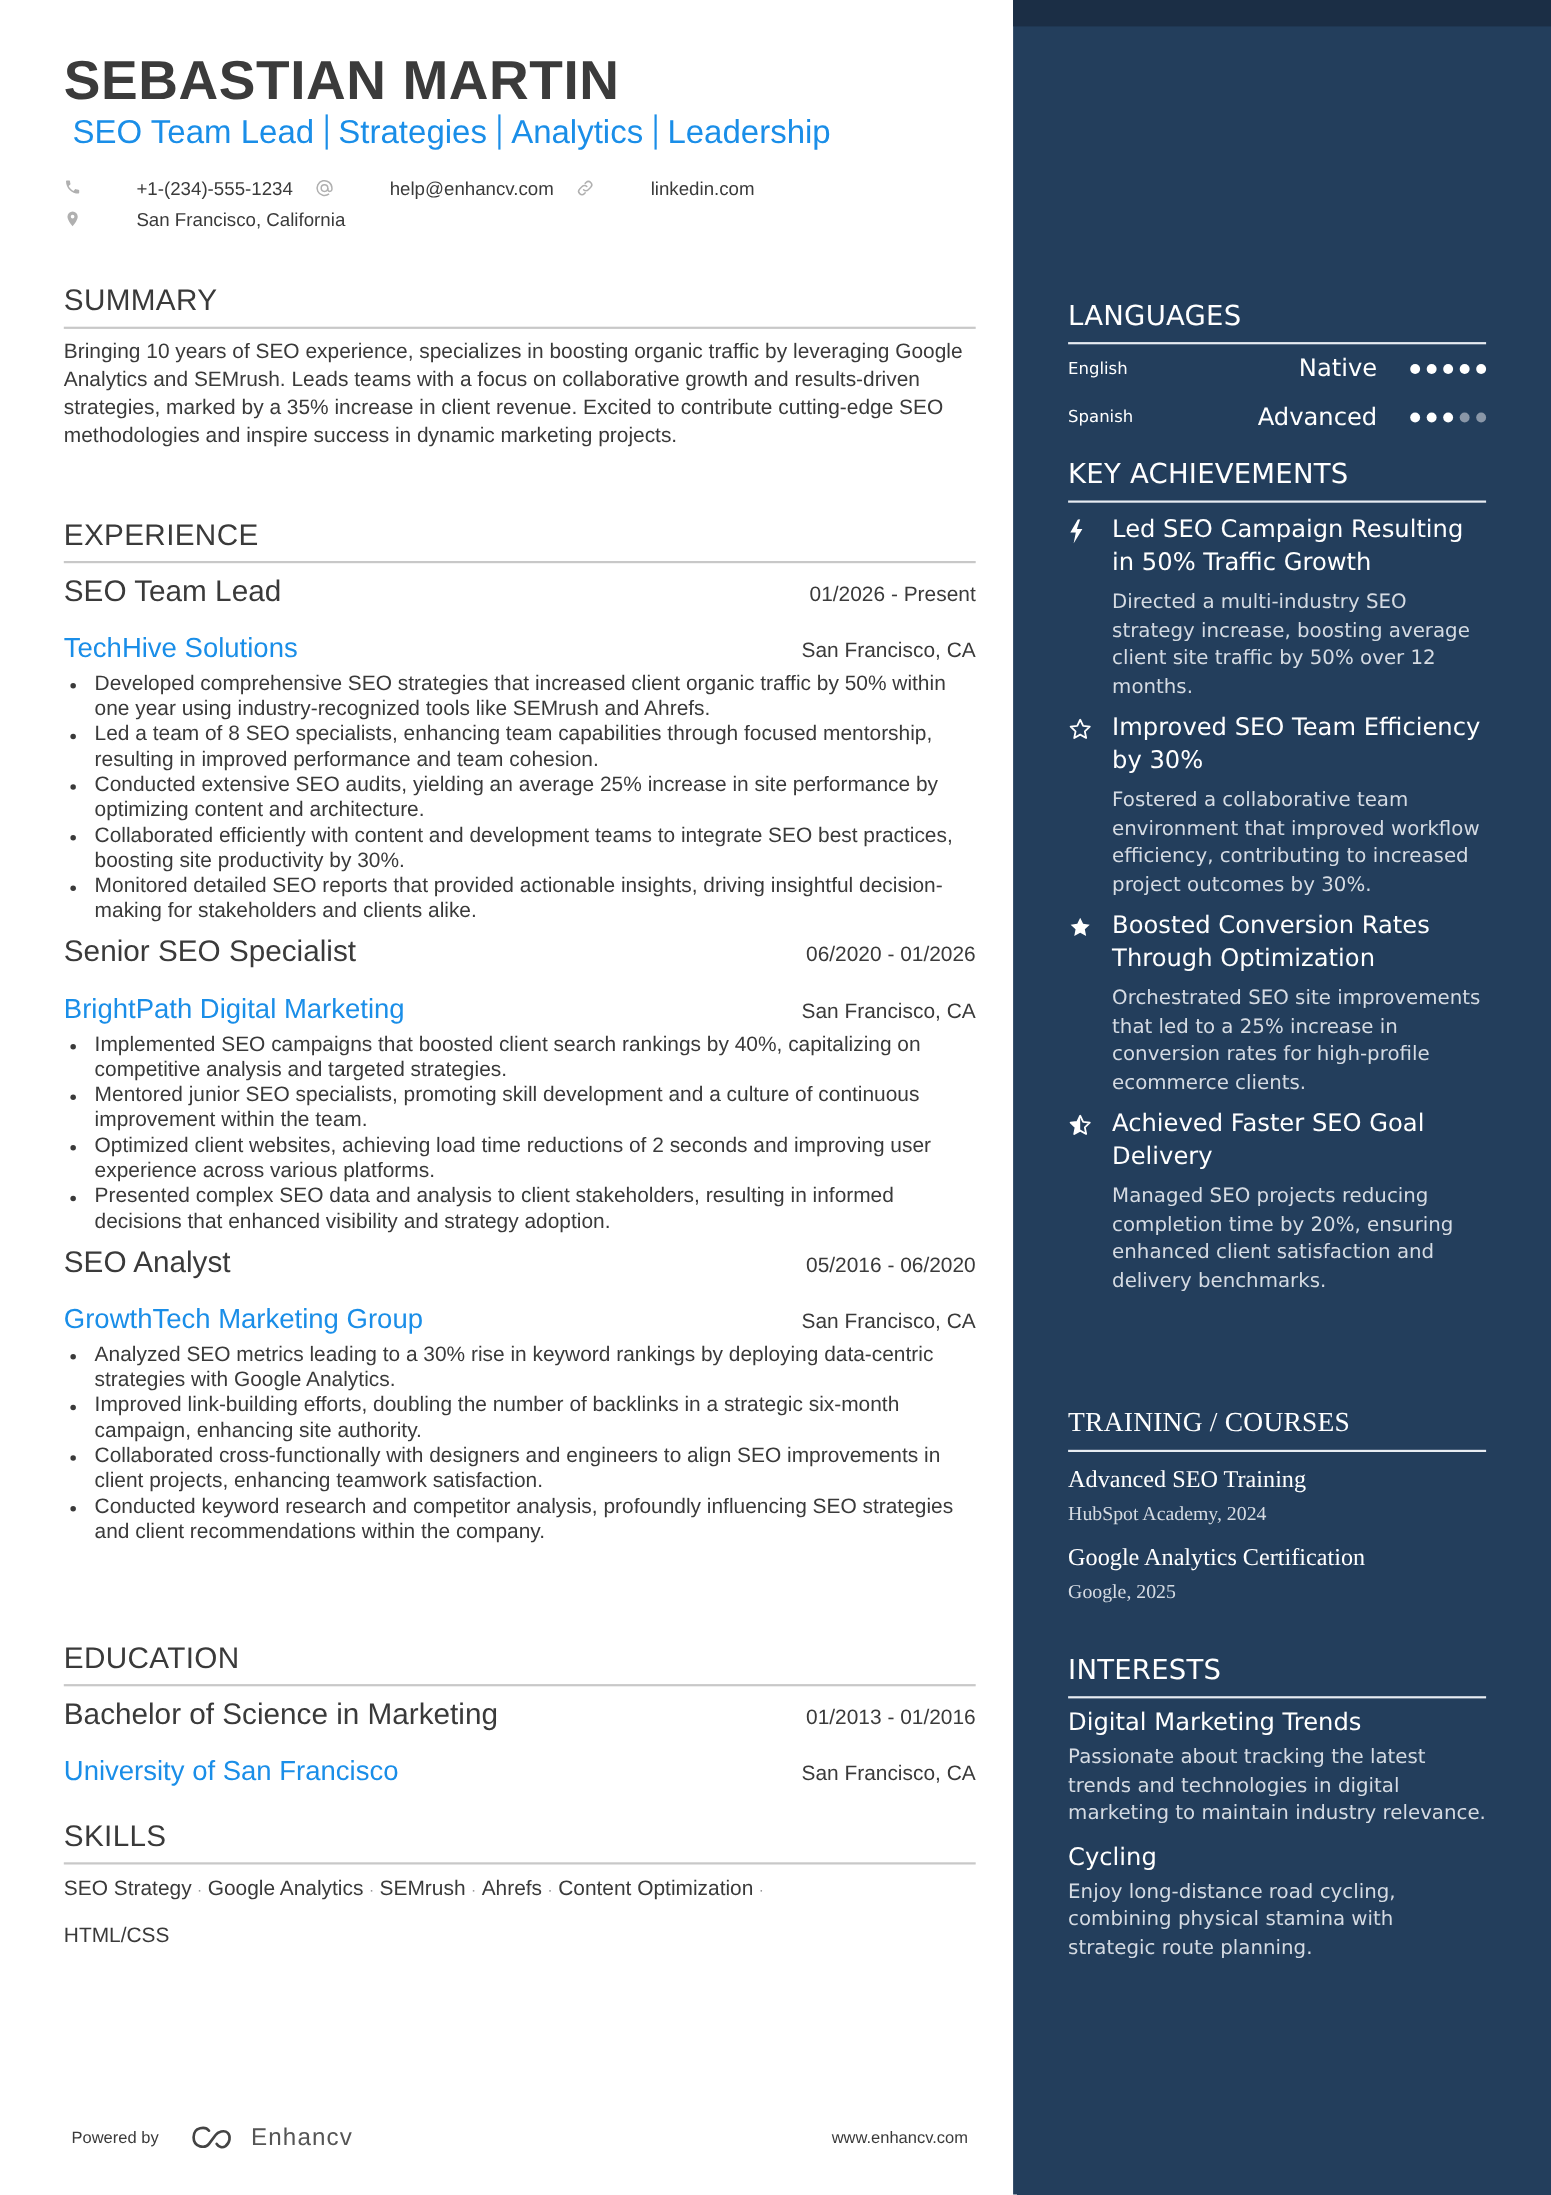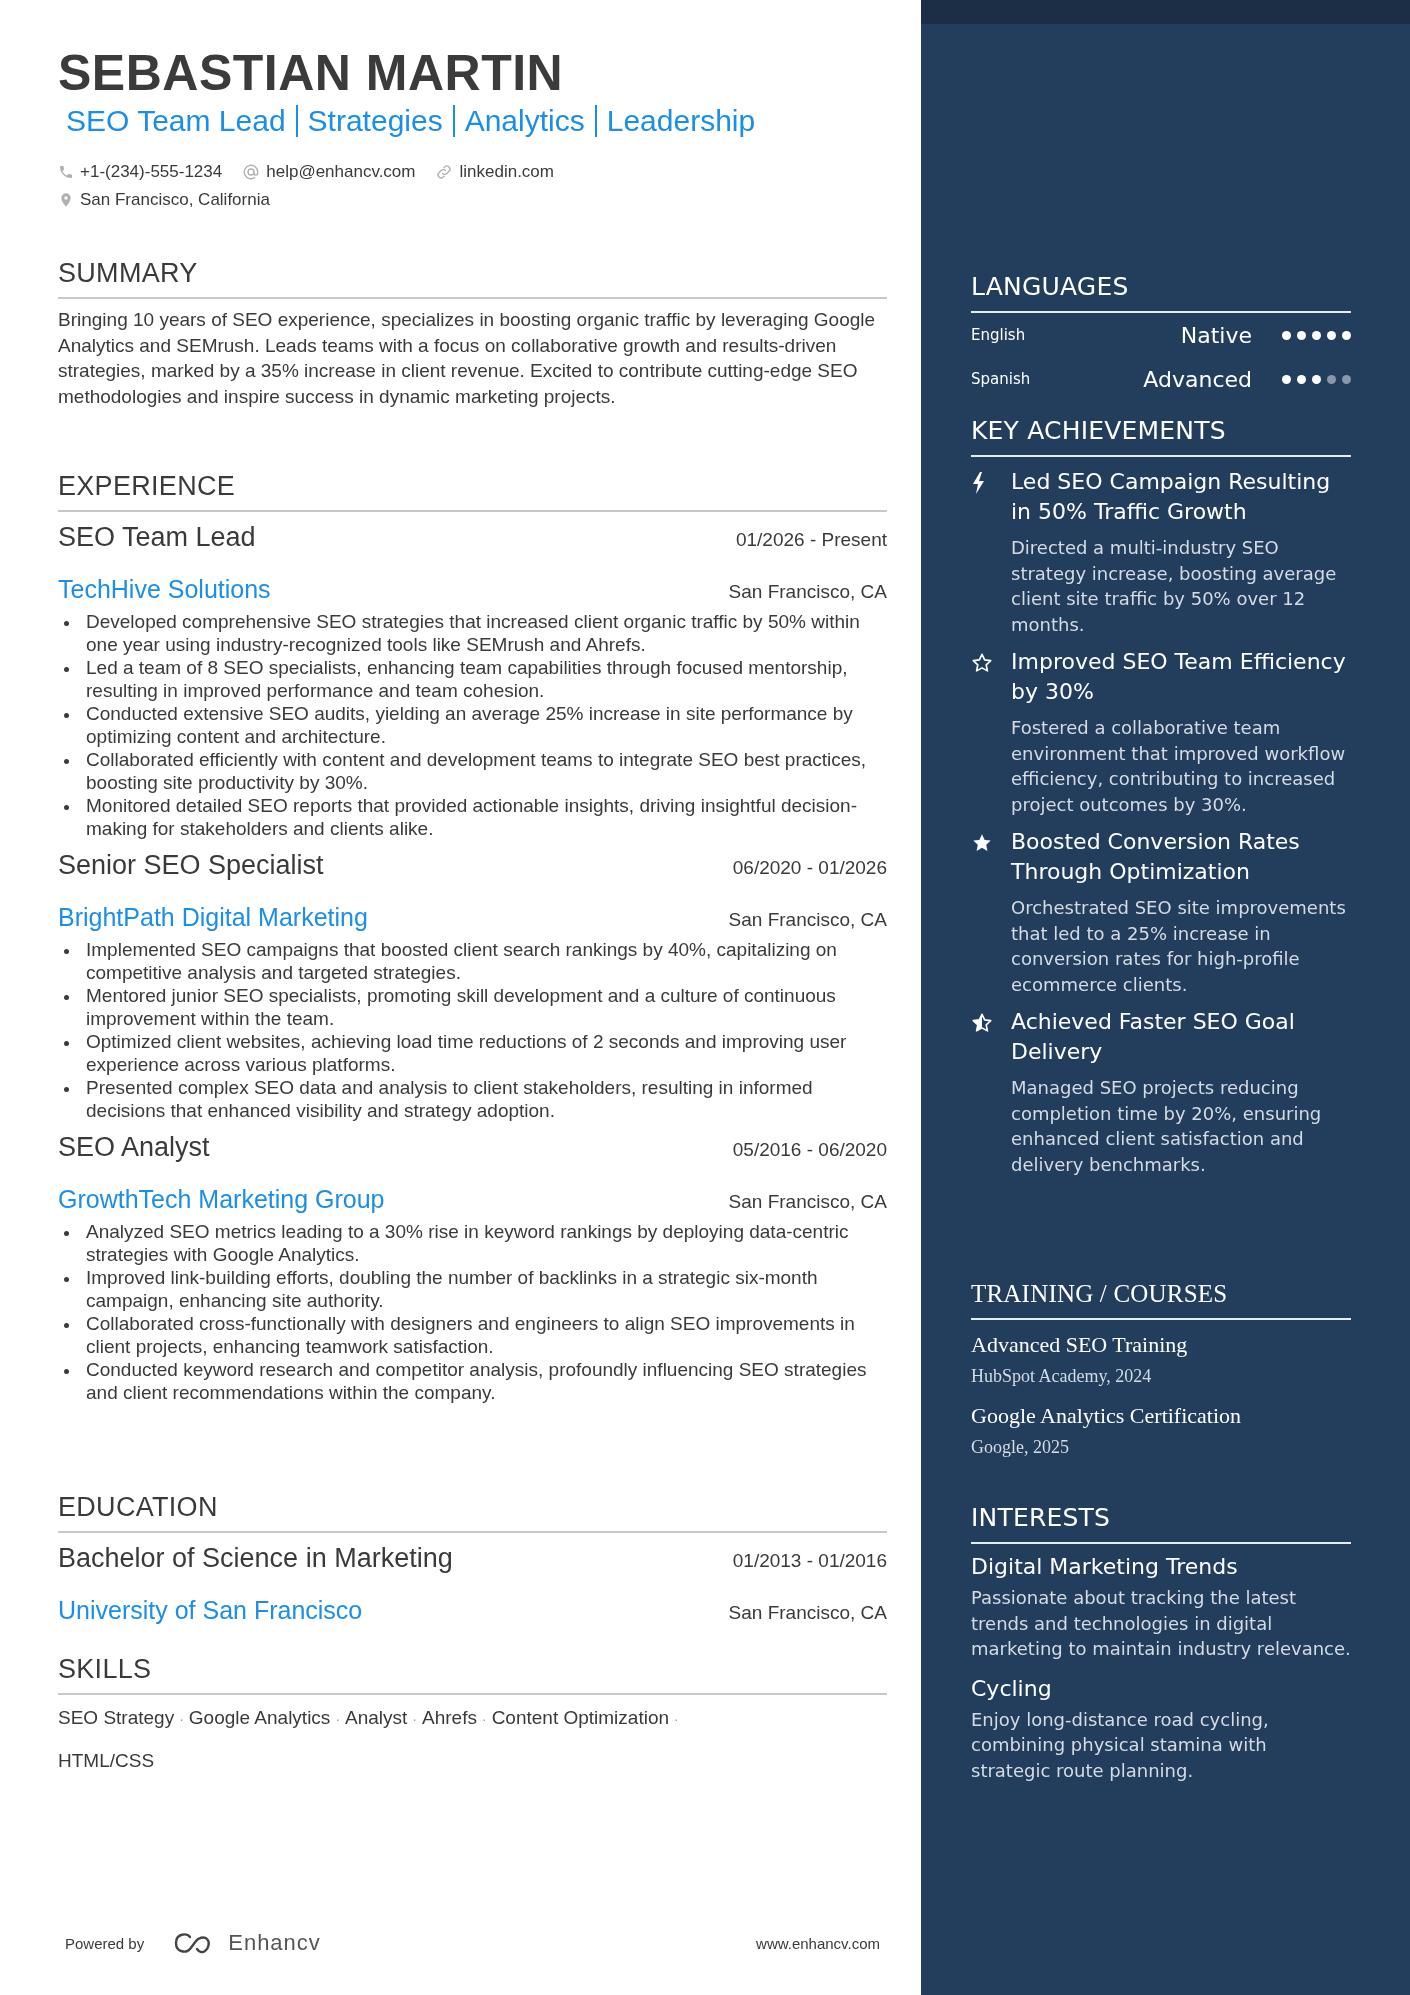--- a/index.html
+++ b/index.html
@@ -9,21 +9,21 @@
   .main { position: absolute; left: 0; top: 0; width: 921px; height: 1995px; background: #fff; }
   .side { position: absolute; left: 921px; top: 0; width: 489px; height: 1995px; background: #233e5c; }
   .side-topband { position: absolute; left: 0; top: 0; width: 489px; height: 24px; background: #1b2e45; }
 
   .name { position: absolute; left: 58px; top: 44px; font-size: 50px; font-weight: bold; color: #3b3b3b; letter-spacing: 0.5px; font-family: "Liberation Sans", sans-serif; }
   .headline { position: absolute; left: 66px; top: 104px; font-size: 30px; color: #1a8ee8; font-family: "Liberation Sans", sans-serif; white-space: nowrap; }
   .headline .sep { display: inline-block; width: 2px; height: 32px; background: #1a8ee8; vertical-align: -6px; margin: 0 10px; }
 
   .contacts { position: absolute; left: 58px; top: 158px; font-size: 17px; color: #3a3a3a; font-family: "Liberation Sans", sans-serif; }
   .contact-row { display: flex; align-items: center; height: 28px; }
-  .contact-item { display: inline-flex; align-items: center; margin-right: 20px; }
+  .contact-item { display: inline-flex; align-items: flex-start; margin-right: 20px; gap: 44px; }
   .contact-item svg { margin-right: 6px; }
 
   .section { position: absolute; left: 58px; width: 829px; }
   .sec-title { font-size: 27px; color: #3a3a3a; font-family: "Liberation Sans", sans-serif; letter-spacing: 0.3px; padding-bottom: 8px; border-bottom: 2px solid #c8c8c8; }
   .summary-text { font-size: 19px; line-height: 25.5px; color: #3a3a3a; margin-top: 8px; font-family: "Liberation Sans", sans-serif; }
 
   .job { margin-top: 10px; font-family: "Liberation Sans", sans-serif; }
   .job-head { display: flex; justify-content: space-between; align-items: baseline; }
   .job-title { font-size: 27px; color: #3a3a3a; }
   .job-date { font-size: 19px; color: #3a3a3a; }
@@ -179,21 +179,21 @@
       <div class="job-sub">
         <span class="job-company">University of San Francisco</span>
         <span class="job-loc">San Francisco, CA</span>
       </div>
     </div>
   </div>
 
   <div class="section" style="top:1654px;">
     <div class="sec-title">SKILLS</div>
     <div class="skills-text">
-      <span>SEO Strategy</span><span class="dot">·</span><span>Google Analytics</span><span class="dot">·</span><span>Analyst</span><span class="dot">·</span><span>Ahrefs</span><span class="dot">·</span><span>Content Optimization</span><span class="dot">·</span><br><span>HTML/CSS</span>
+      <span>SEO Strategy</span><span class="dot">·</span><span>Google Analytics</span><span class="dot">·</span><span>SEMrush</span><span class="dot">·</span><span>Ahrefs</span><span class="dot">·</span><span>Content Optimization</span><span class="dot">·</span><br><span>HTML/CSS</span>
     </div>
   </div>
 
   <div class="footer">
     <div class="powered">
       <span>Powered by</span>
       <span class="brand">
         <svg width="46" height="24" viewBox="0 0 46 24">
             <path d="M18 6c-3-4-14-4-14 6s11 10 14 6l6-8c2-3 8-5 11-2 3 3 2 9-2 12-3 2-6 1-8-2" fill="none" stroke="#444" stroke-width="2.4" stroke-linecap="round"></path>
           </svg>

